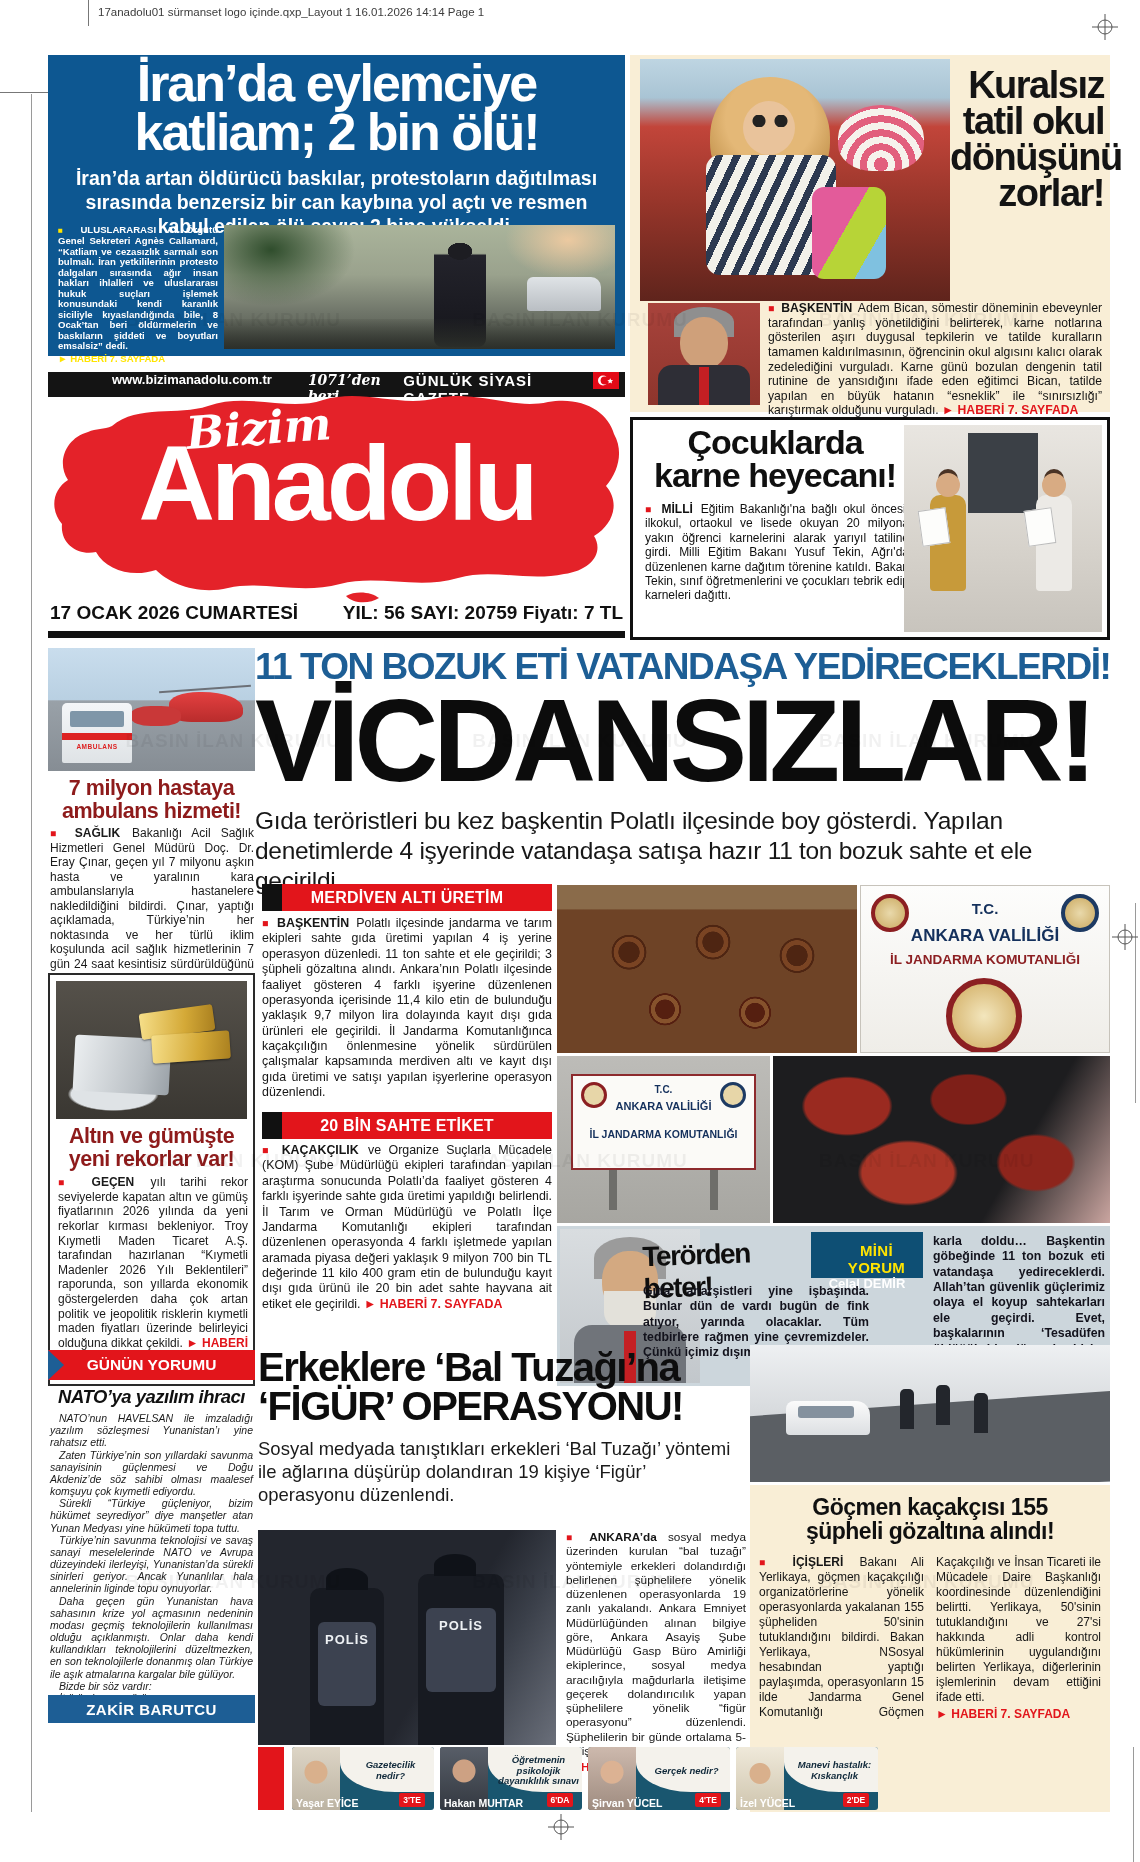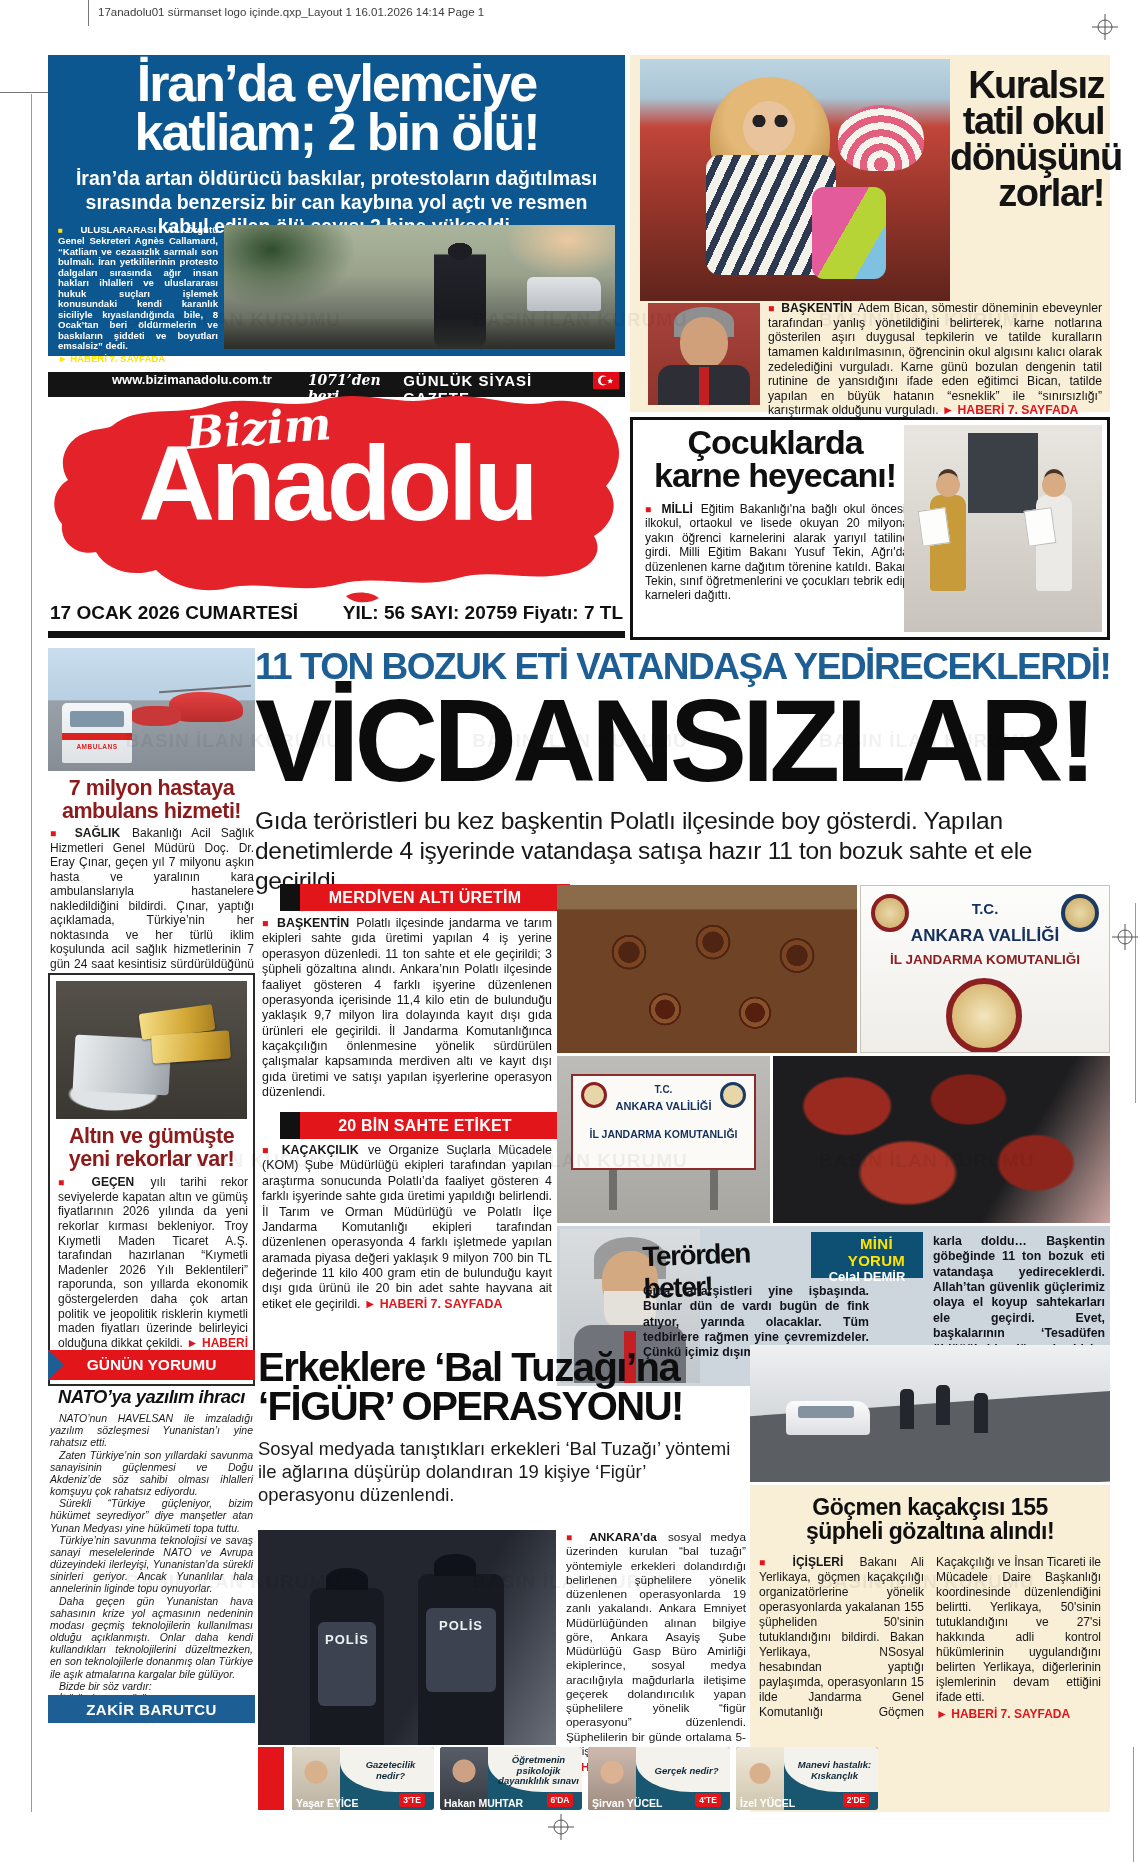--- a/index.html
+++ b/index.html
@@ -147,21 +147,21 @@
      border-radius:3px;box-shadow:0 1px 2px rgba(0,0,0,.5);}
   .alt-bar.b1{left:84px;top:28px;width:74px;height:26px;transform:rotate(-8deg);}
   .alt-bar.b2{left:96px;top:52px;width:78px;height:28px;transform:rotate(-4deg);}
   .alt-sil{left:18px;top:56px;width:96px;height:56px;background:linear-gradient(100deg,#eceff1,#b9bfc4 70%,#9aa1a7);
      border-radius:4px;transform:rotate(3deg);}
   .alt-h{left:4px;top:150px;width:195px;font-size:21.5px;}
   .alt-body{left:8px;top:200px;width:190px;height:200px;font-size:12px;line-height:1.22;color:#1a1a1a;}
 
   
   .banner{width:290px;height:27px;background:#e2151b;color:#fff;font-size:16px;font-weight:800;
-          display:flex;align-items:center;justify-content:center;letter-spacing:.2px;margin-left:18px;}
+          display:flex;align-items:center;justify-content:center;letter-spacing:.2px;}
   .banner::before{content:"";position:absolute;left:0;top:0;width:20px;height:27px;background:#111;}
   .b1{left:262px;top:884px;}
   .b2{left:262px;top:1112px;}
   .mid-body{left:262px;width:290px;font-size:12.4px;line-height:1.24;color:#161616;}
   .mb1{top:916px;height:192px;}
   .mb2{top:1143px;height:198px;}
 
   
   .p-sucuk{left:557px;top:885px;width:300px;height:168px;overflow:hidden;background:
      radial-gradient(circle 26px at 24% 40%,#4e2512 0 40%,#7a4423 42% 58%,#4e2512 60% 66%,transparent 68%),
@@ -204,21 +204,21 @@
   .md-portrait{left:3px;top:3px;width:140px;height:154px;background:linear-gradient(#d9dde0,#c2c7cb);
      overflow:hidden;}
   .mdp-hair{left:34px;top:8px;width:72px;height:42px;border-radius:50% 50% 0 0;background:#9b9b9b;}
   .mdp-face{left:42px;top:22px;width:56px;height:62px;border-radius:46%;background:#d3a981;}
   .mdp-beard{left:44px;top:62px;width:52px;height:40px;border-radius:0 0 46% 46%;background:#e3e1da;}
   .mdp-body{left:14px;top:96px;width:112px;height:58px;border-radius:18px 18px 0 0;background:#70747a;}
   .mdp-tie{left:64px;top:102px;width:12px;height:52px;background:#c41f23;}
   .md-title{left:86px;top:12px;width:180px;font-size:28px;font-weight:900;color:#0e0e0e;
             letter-spacing:-1.5px;transform:rotate(-2deg);}
   .md-badge{left:254px;top:6px;width:112px;height:46px;background:#0e4f74;text-align:center;}
-  .md-badge .l1{display:block;font-size:15px;font-weight:800;color:#ffe400;margin-top:3px;letter-spacing:.3px;padding-left:19px;}
+  .md-badge .l1{display:block;font-size:15px;font-weight:800;color:#ffe400;margin-top:10px;letter-spacing:.3px;padding-left:19px;}
   .md-badge .l2{display:block;font-size:13px;font-weight:700;color:#fff;}
   .md-col{font-size:12.3px;font-weight:700;line-height:1.25;color:#12121c;}
   .md-c1{left:86px;top:58px;width:226px;height:98px;}
   .md-c2{left:376px;top:8px;width:172px;height:148px;}
 
   
   .gy{left:48px;top:1350px;width:207px;height:462px;}
   .gy-banner{left:0;top:0;width:207px;height:30px;background:#e2151b;color:#fff;font-size:15.5px;
      font-weight:800;display:flex;align-items:center;justify-content:center;}
   .gy-banner::before{content:"";position:absolute;left:0;top:0;border-top:15px solid transparent;
@@ -507,21 +507,21 @@
     </div>
     <div class="abs md-col md-c1 just">Gıda anarşistleri yine işbaşında. Bunlar dün de vardı bugün de fink atıyor, yarında olacaklar. Tüm tedbirlere rağmen yine çevremizdeler. Çünkü içimiz dışımız sahte-</div>
     <div class="abs md-col md-c2 just">karla doldu… Başkentin göbeğinde 11 ton bozuk eti vatandaşa yedireceklerdi. Allah’tan güvenlik güçlerimiz olaya el koyup sahtekarları ele geçirdi. Evet, başkalarının ‘Tesadüfen öldüğü’ bir dünyada bizler ‘Tesadüfen yaşıyoruz’…</div>
   </section>
 
   <section class="abs gy">
     <div class="abs gy-banner">GÜNÜN YORUMU</div>
     <h3 class="abs gy-title" style="margin:0;">NATO’ya yazılım ihracı</h3>
     <div class="abs gy-body just">
       <p>NATO’nun HAVELSAN ile imzaladığı yazılım sözleşmesi Yunanistan’ı yine rahatsız etti.</p>
-      <p>Zaten Türkiye’nin son yıllardaki savunma sanayisinin güçlenmesi ve Doğu Akdeniz’de söz sahibi olması ihlalleri komşuyu çok rahatsız ediyordu.</p>
+      <p>Zaten Türkiye’nin son yıllardaki savunma sanayisinin güçlenmesi ve Doğu Akdeniz’de söz sahibi olması maalesef komşuyu çok kıymetli ediyordu.</p>
       <p>Sürekli “Türkiye güçleniyor, bizim hükümet seyrediyor” diye manşetler atan Yunan Medyası yine hükümeti topa tuttu.</p>
       <p>Türkiye’nin savunma teknolojisi ve savaş sanayi meselelerinde NATO ve Avrupa düzeyindeki ilerleyişi, Yunanistan’da sürekli sinirleri geriyor. Ancak Yunanlılar hala annelerinin liginde topu oynuyorlar.</p>
       <p>Daha geçen gün Yunanistan hava sahasının krize yol açmasının nedeninin modası geçmiş teknolojilerin kullanılması olduğu açıklanmıştı. Onlar daha kendi kullandıkları teknolojilerini düzeltmezken, en son teknolojilerle donanmış olan Türkiye ile aşık atmalarına kargalar bile gülüyor.</p>
       <p>Bizde bir söz vardır:</p>
       <p>İt ürür, kervan yürür.</p>
       <p>Durum bu kadar net.</p>
     </div>
     <div class="abs gy-author">ZAKİR BARUTCU</div>
   </section>
 

